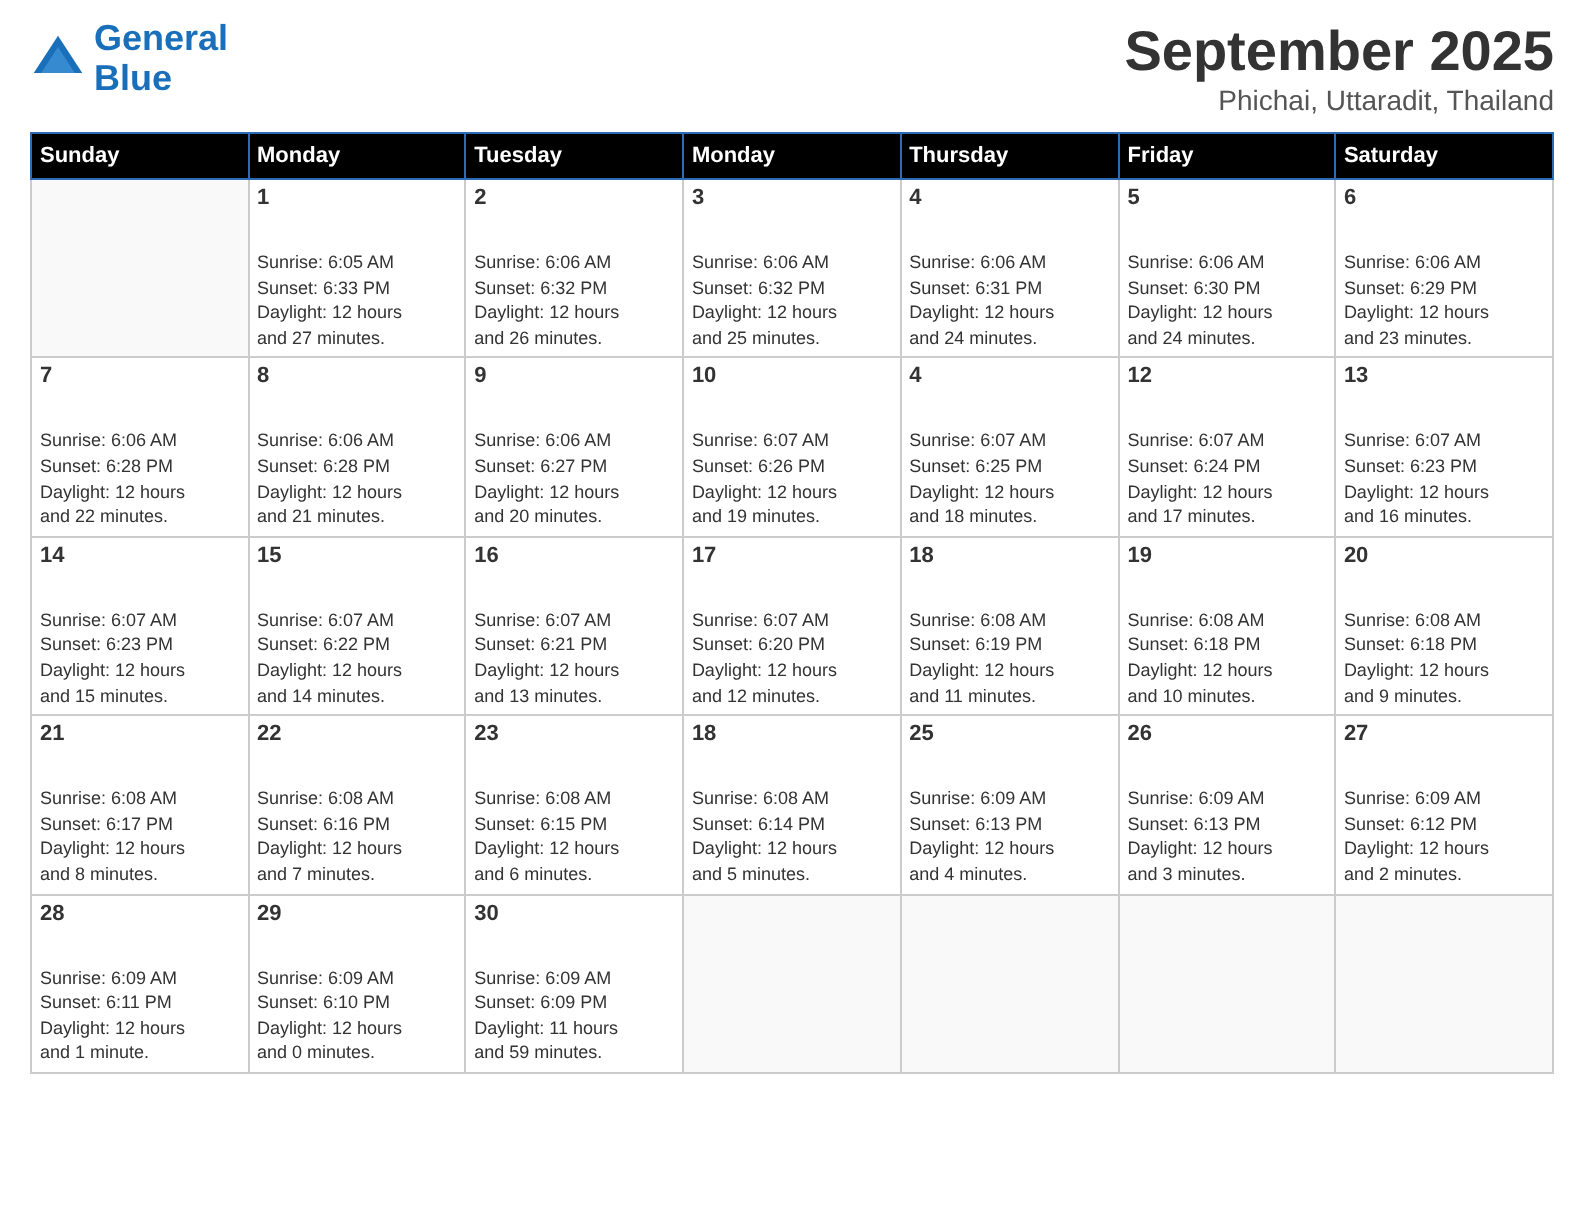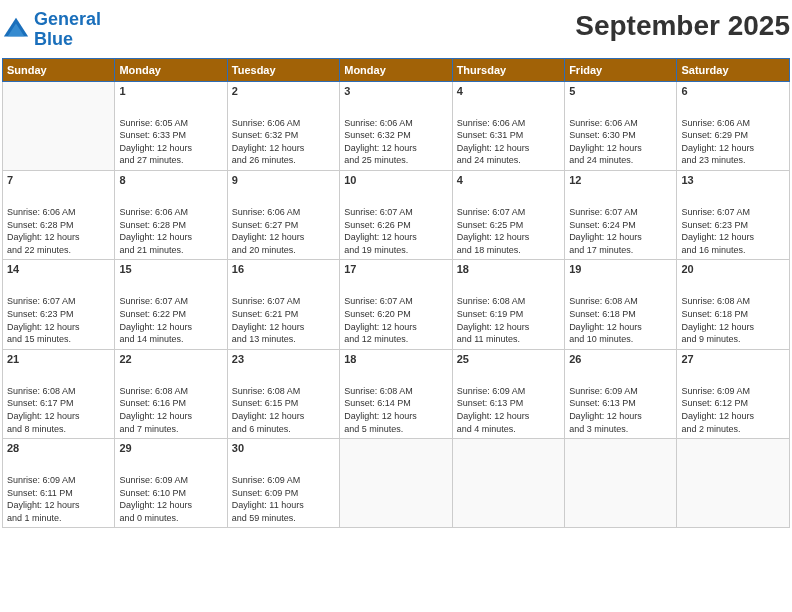--- a/index.html
+++ b/index.html
@@ -6,21 +6,21 @@
     body {
       width: 792px;
       height: 612px;
       font-family: Arial, sans-serif;
       background: #fff;
       overflow: hidden;
     }
     .page {
       width: 792px;
       height: 612px;
-      padding: 10px 2px;
+      padding: 10px 15px;
     }
     .header {
       display: flex;
       justify-content: space-between;
       align-items: flex-start;
       margin-bottom: 8px;
     }
     .logo {
       display: flex;
       align-items: center;
@@ -50,21 +50,21 @@
     .subtitle {
       font-size: 14px;
       color: #555;
     }
     .calendar {
       width: 100%;
       border-collapse: collapse;
       font-size: 9.5px;
     }
     .calendar thead th {
-      background-color: #a16207;
+      background-color: #000000;
       color: #fff;
       padding: 5px 4px;
       text-align: left;
       font-size: 11px;
       border: 1px solid #2d6cb5;
     }
     .calendar tbody td {
       border: 1px solid #ccc;
       padding: 3px 4px;
       vertical-align: top;
@@ -98,20 +98,21 @@
         <polygon points="15,2 28,22 2,22" fill="#1a6fbb"></polygon>
         <polygon points="15,8 24,22 6,22" fill="#4a9fdd" opacity="0.6"></polygon>
       </svg>
       <div class="logo-text">
         <span>General</span><br>
         <span style="color:#1a6fbb">Blue</span>
       </div>
     </div>
     <div class="title-section">
       <div class="month-title">September 2025</div>
+      <div class="subtitle">Phichai, Uttaradit, Thailand</div>
     </div>
   </div>
 
   <table class="calendar">
     <thead>
       <tr>
       <th>Sunday</th>
           <th>Monday</th>
           <th>Tuesday</th>
           <th>Monday</th>

